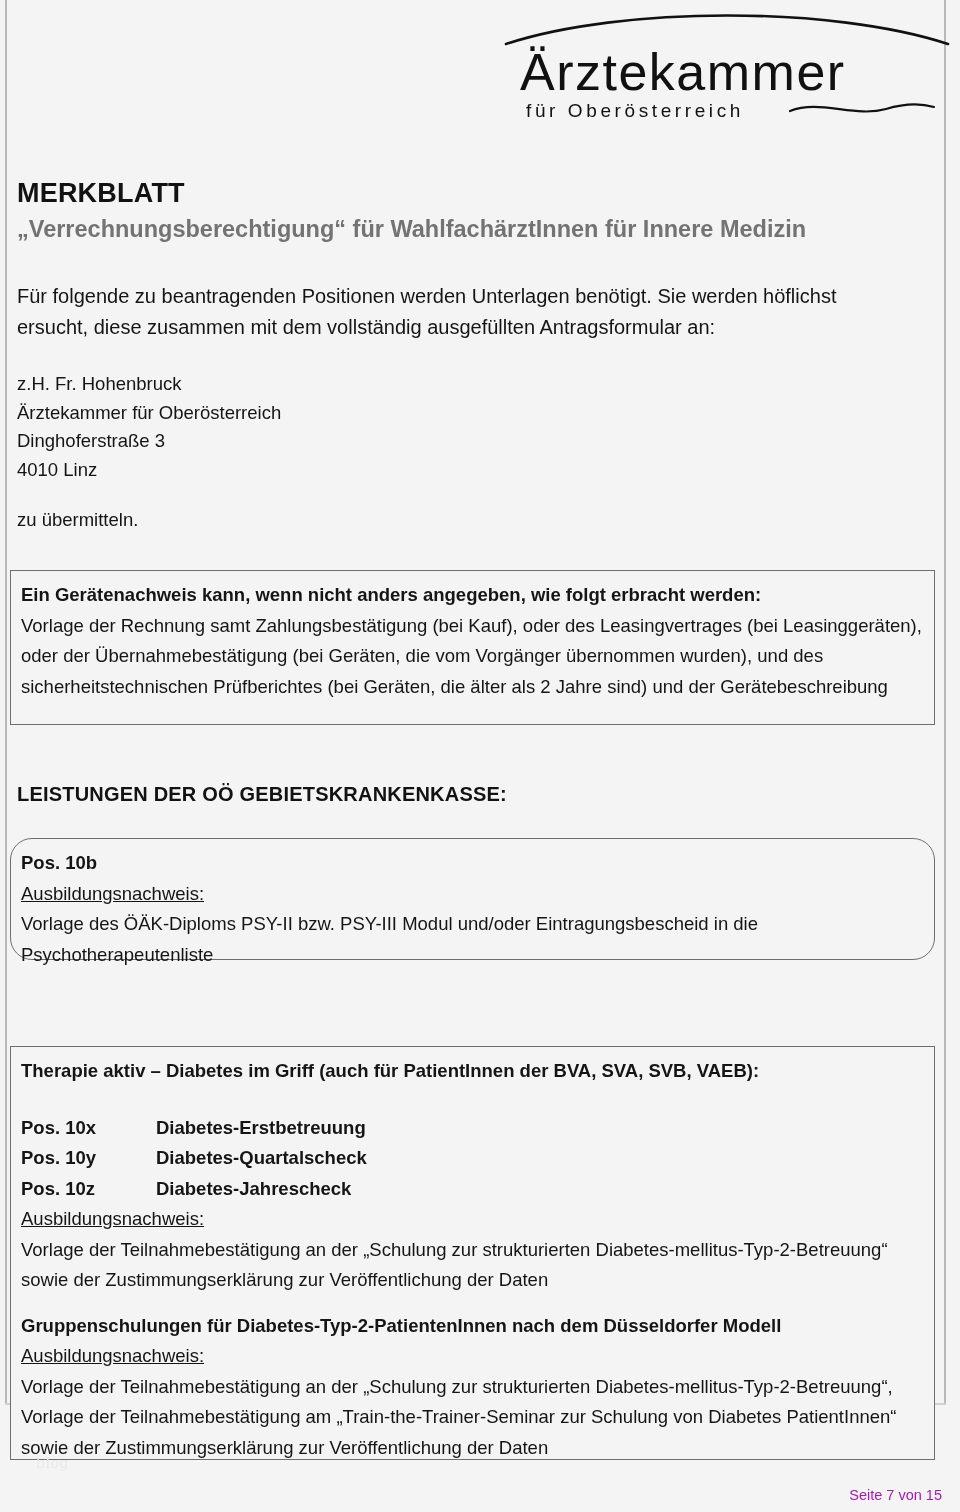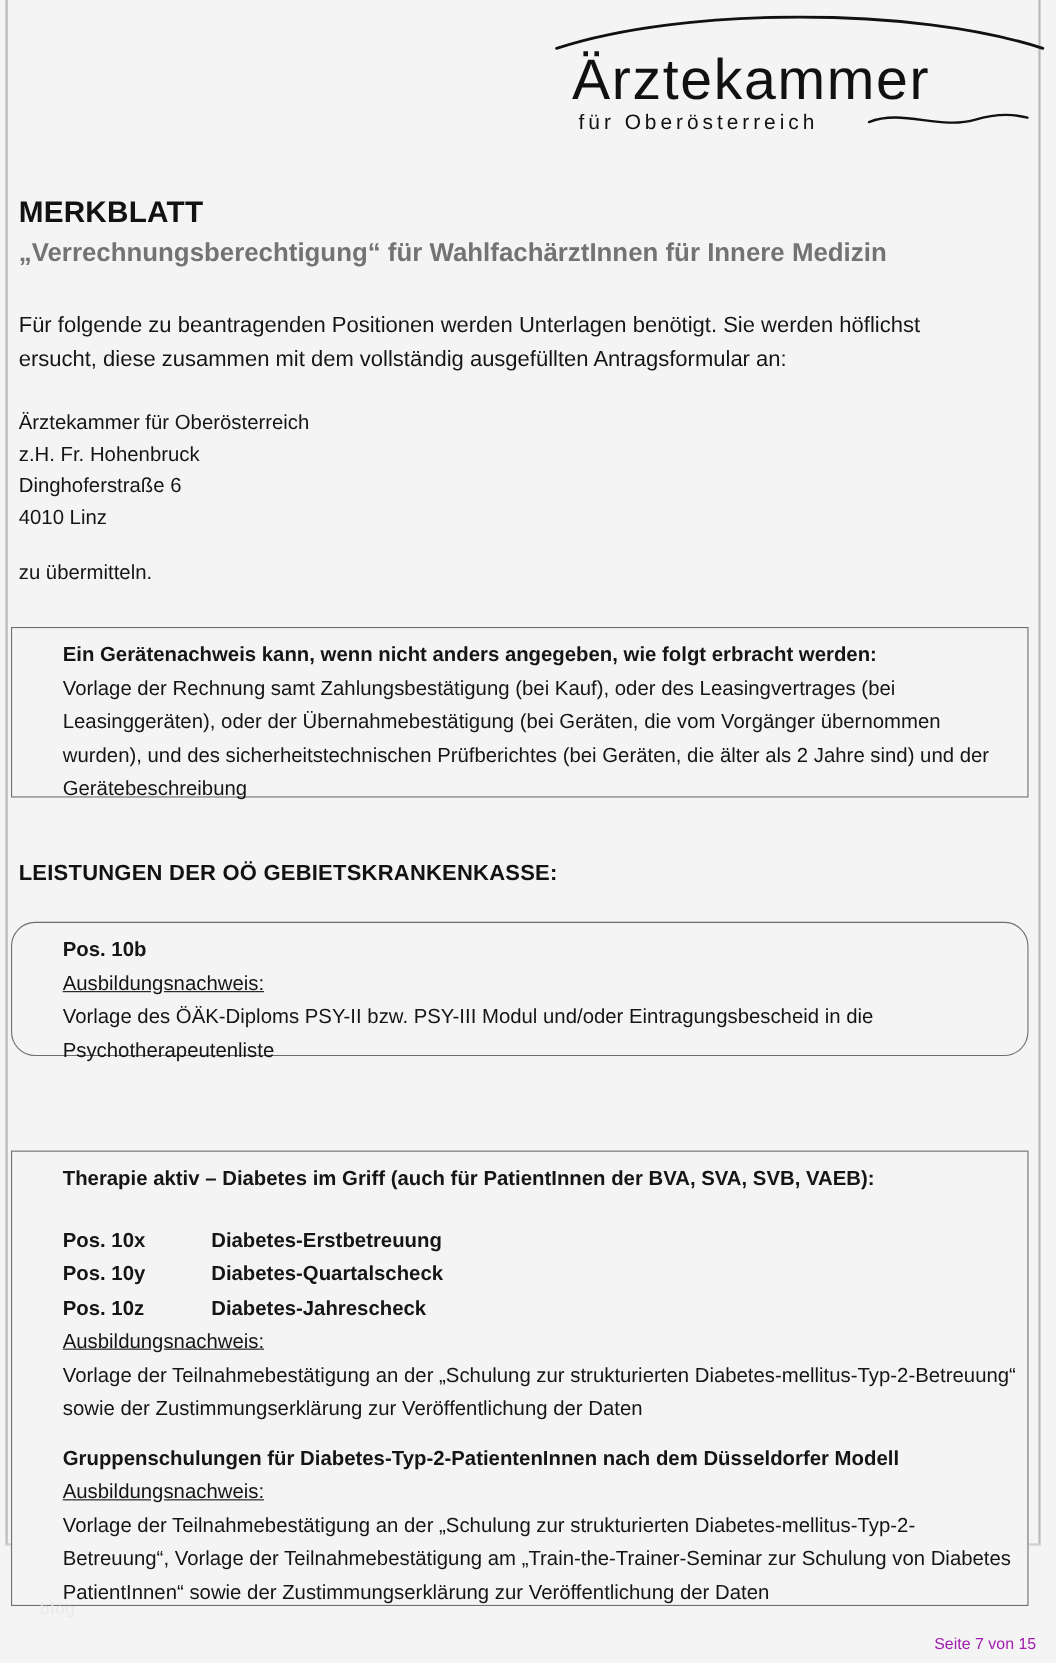--- a/index.html
+++ b/index.html
@@ -106,21 +106,20 @@
     font-size: 18.5px;
     color: #151515;
   }
 
   
   .box {
     position: absolute;
     border: 1px solid #6e6e6e;
     background: #f4f4f4;
     box-sizing: border-box;
-    padding-left: 36px;
   }
   .box-inner {
     padding: 9px 10px 8px 10px;
   }
   .b-line {
     font-size: 18.5px;
     line-height: 30.5px;
     color: #151515;
   }
   .b-line.bold { font-weight: bold; }
@@ -199,23 +198,23 @@
 
   <div class="merkblatt">MERKBLATT</div>
   <div class="doc-subtitle">„Verrechnungsberechtigung“ für WahlfachärztInnen für Innere Medizin</div>
 
   <div class="intro">
     <span>Für folgende zu beantragenden Positionen werden Unterlagen benötigt. Sie werden höflichst</span>
     <span class="last-line">ersucht, diese zusammen mit dem vollständig ausgefüllten Antragsformular an:</span>
   </div>
 
   <div class="address">
+    <div>z.H. Fr. Hohenbruck</div>
     <div>Ärztekammer für Oberösterreich</div>
-    <div>z.H. Fr. Hohenbruck</div>
-    <div>Dinghoferstraße 6</div>
+    <div>Dinghoferstraße 3</div>
     <div>4010 Linz</div>
   </div>
   <div class="transmit">zu übermitteln.</div>
 
   <div class="box" id="box-geraet">
     <div class="box-inner">
       <div class="b-line bold">Ein Gerätenachweis kann, wenn nicht anders angegeben, wie folgt erbracht werden:</div>
       <div class="b-line">Vorlage der Rechnung samt Zahlungsbestätigung (bei Kauf), oder des Leasingvertrages (bei Leasinggeräten), oder der Übernahmebestätigung (bei Geräten, die vom Vorgänger übernommen wurden), und des sicherheitstechnischen Prüfberichtes (bei Geräten, die älter als 2 Jahre sind) und der Gerätebeschreibung</div>
     </div>
   </div>

